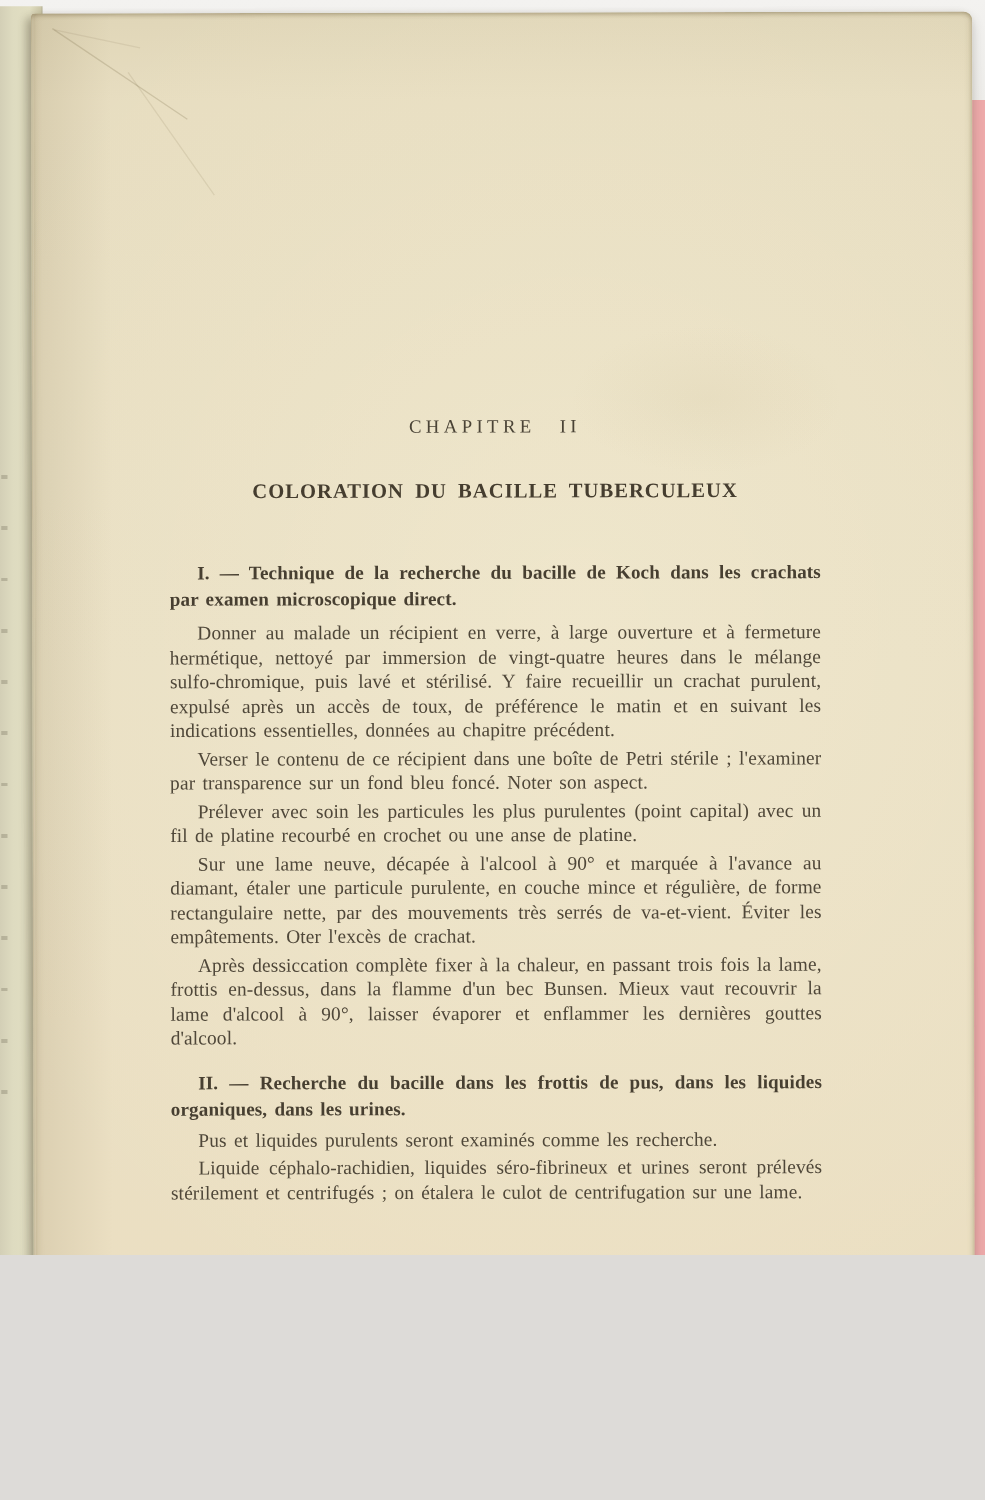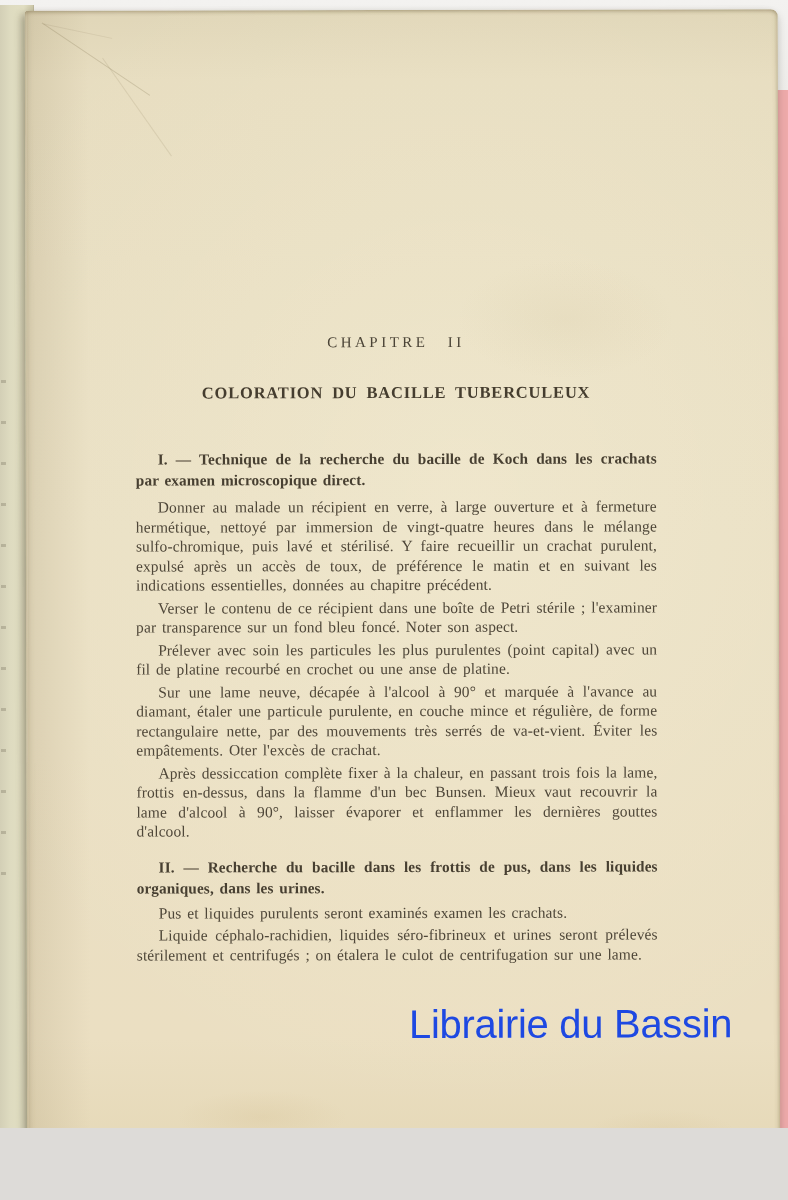--- a/index.html
+++ b/index.html
@@ -2,21 +2,21 @@
 <html><head>
 <meta charset="utf-8">
 <style>
   html,body{margin:0;padding:0;}
   body{
     width:788px;height:1200px;overflow:hidden;
     font-family:"Liberation Serif","DejaVu Serif",serif;
     background:#dddbd8;
   }
   .photo{
-    position:relative;width:788px;height:1128px;overflow:hidden;
+    position:relative;width:788px;height:1004px;overflow:hidden;
     background:linear-gradient(180deg,#f3f2f0 0%,#eeedea 8%,#eaa 0),
                linear-gradient(180deg,#f2f1ef 0%,#ecebe8 60%,#e6e4e1 100%);
   }
   
   .pages-edge{
     position:absolute;left:0;top:5px;width:34px;height:1138px;
     background:linear-gradient(90deg,#d3cfb6 0%,#dedbc0 30%,#e1dec2 70%,#cdc8a9 96%,#b3ae92 100%);
     border-radius:0 0 8px 3px;
   }
   .edge-marks{
@@ -109,21 +109,21 @@
           <div class="section">
             <div class="section-heading">I. — Technique de la recherche du bacille de Koch dans les crachats par examen microscopique direct.</div>
             <p class="para">Donner au malade un récipient en verre, à large ouverture et à fermeture hermétique, nettoyé par immersion de vingt-quatre heures dans le mélange sulfo-chromique, puis lavé et stérilisé. Y faire recueillir un crachat purulent, expulsé après un accès de toux, de préférence le matin et en suivant les indications essentielles, données au chapitre précédent.</p>
             <p class="para">Verser le contenu de ce récipient dans une boîte de Petri stérile ; l'examiner par transparence sur un fond bleu foncé. Noter son aspect.</p>
             <p class="para">Prélever avec soin les particules les plus purulentes (point capital) avec un fil de platine recourbé en crochet ou une anse de platine.</p>
             <p class="para">Sur une lame neuve, décapée à l'alcool à 90° et marquée à l'avance au diamant, étaler une particule purulente, en couche mince et régulière, de forme rectangulaire nette, par des mouvements très serrés de va-et-vient. Éviter les empâtements. Oter l'excès de crachat.</p>
             <p class="para">Après dessiccation complète fixer à la chaleur, en passant trois fois la lame, frottis en-dessus, dans la flamme d'un bec Bunsen. Mieux vaut recouvrir la lame d'alcool à 90°, laisser évaporer et enflammer les dernières gouttes d'alcool.</p>
           </div>
           <div class="section">
             <div class="section-heading">II. — Recherche du bacille dans les frottis de pus, dans les liquides organiques, dans les urines.</div>
-            <p class="para">Pus et liquides purulents seront examinés examen les crachats.</p>
+            <p class="para">Pus et liquides purulents seront examinés comme les recherche.</p>
             <p class="para">Liquide céphalo-rachidien, liquides séro-fibrineux et urines seront prélevés stérilement et centrifugés ; on étalera le culot de centrifugation sur une lame.</p>
           </div>
         </div>
     </div>
 
     <div class="watermark" style="color: rgb(30, 73, 226);">Librairie du Bassin</div>
   </div>
 
 </div>
 

